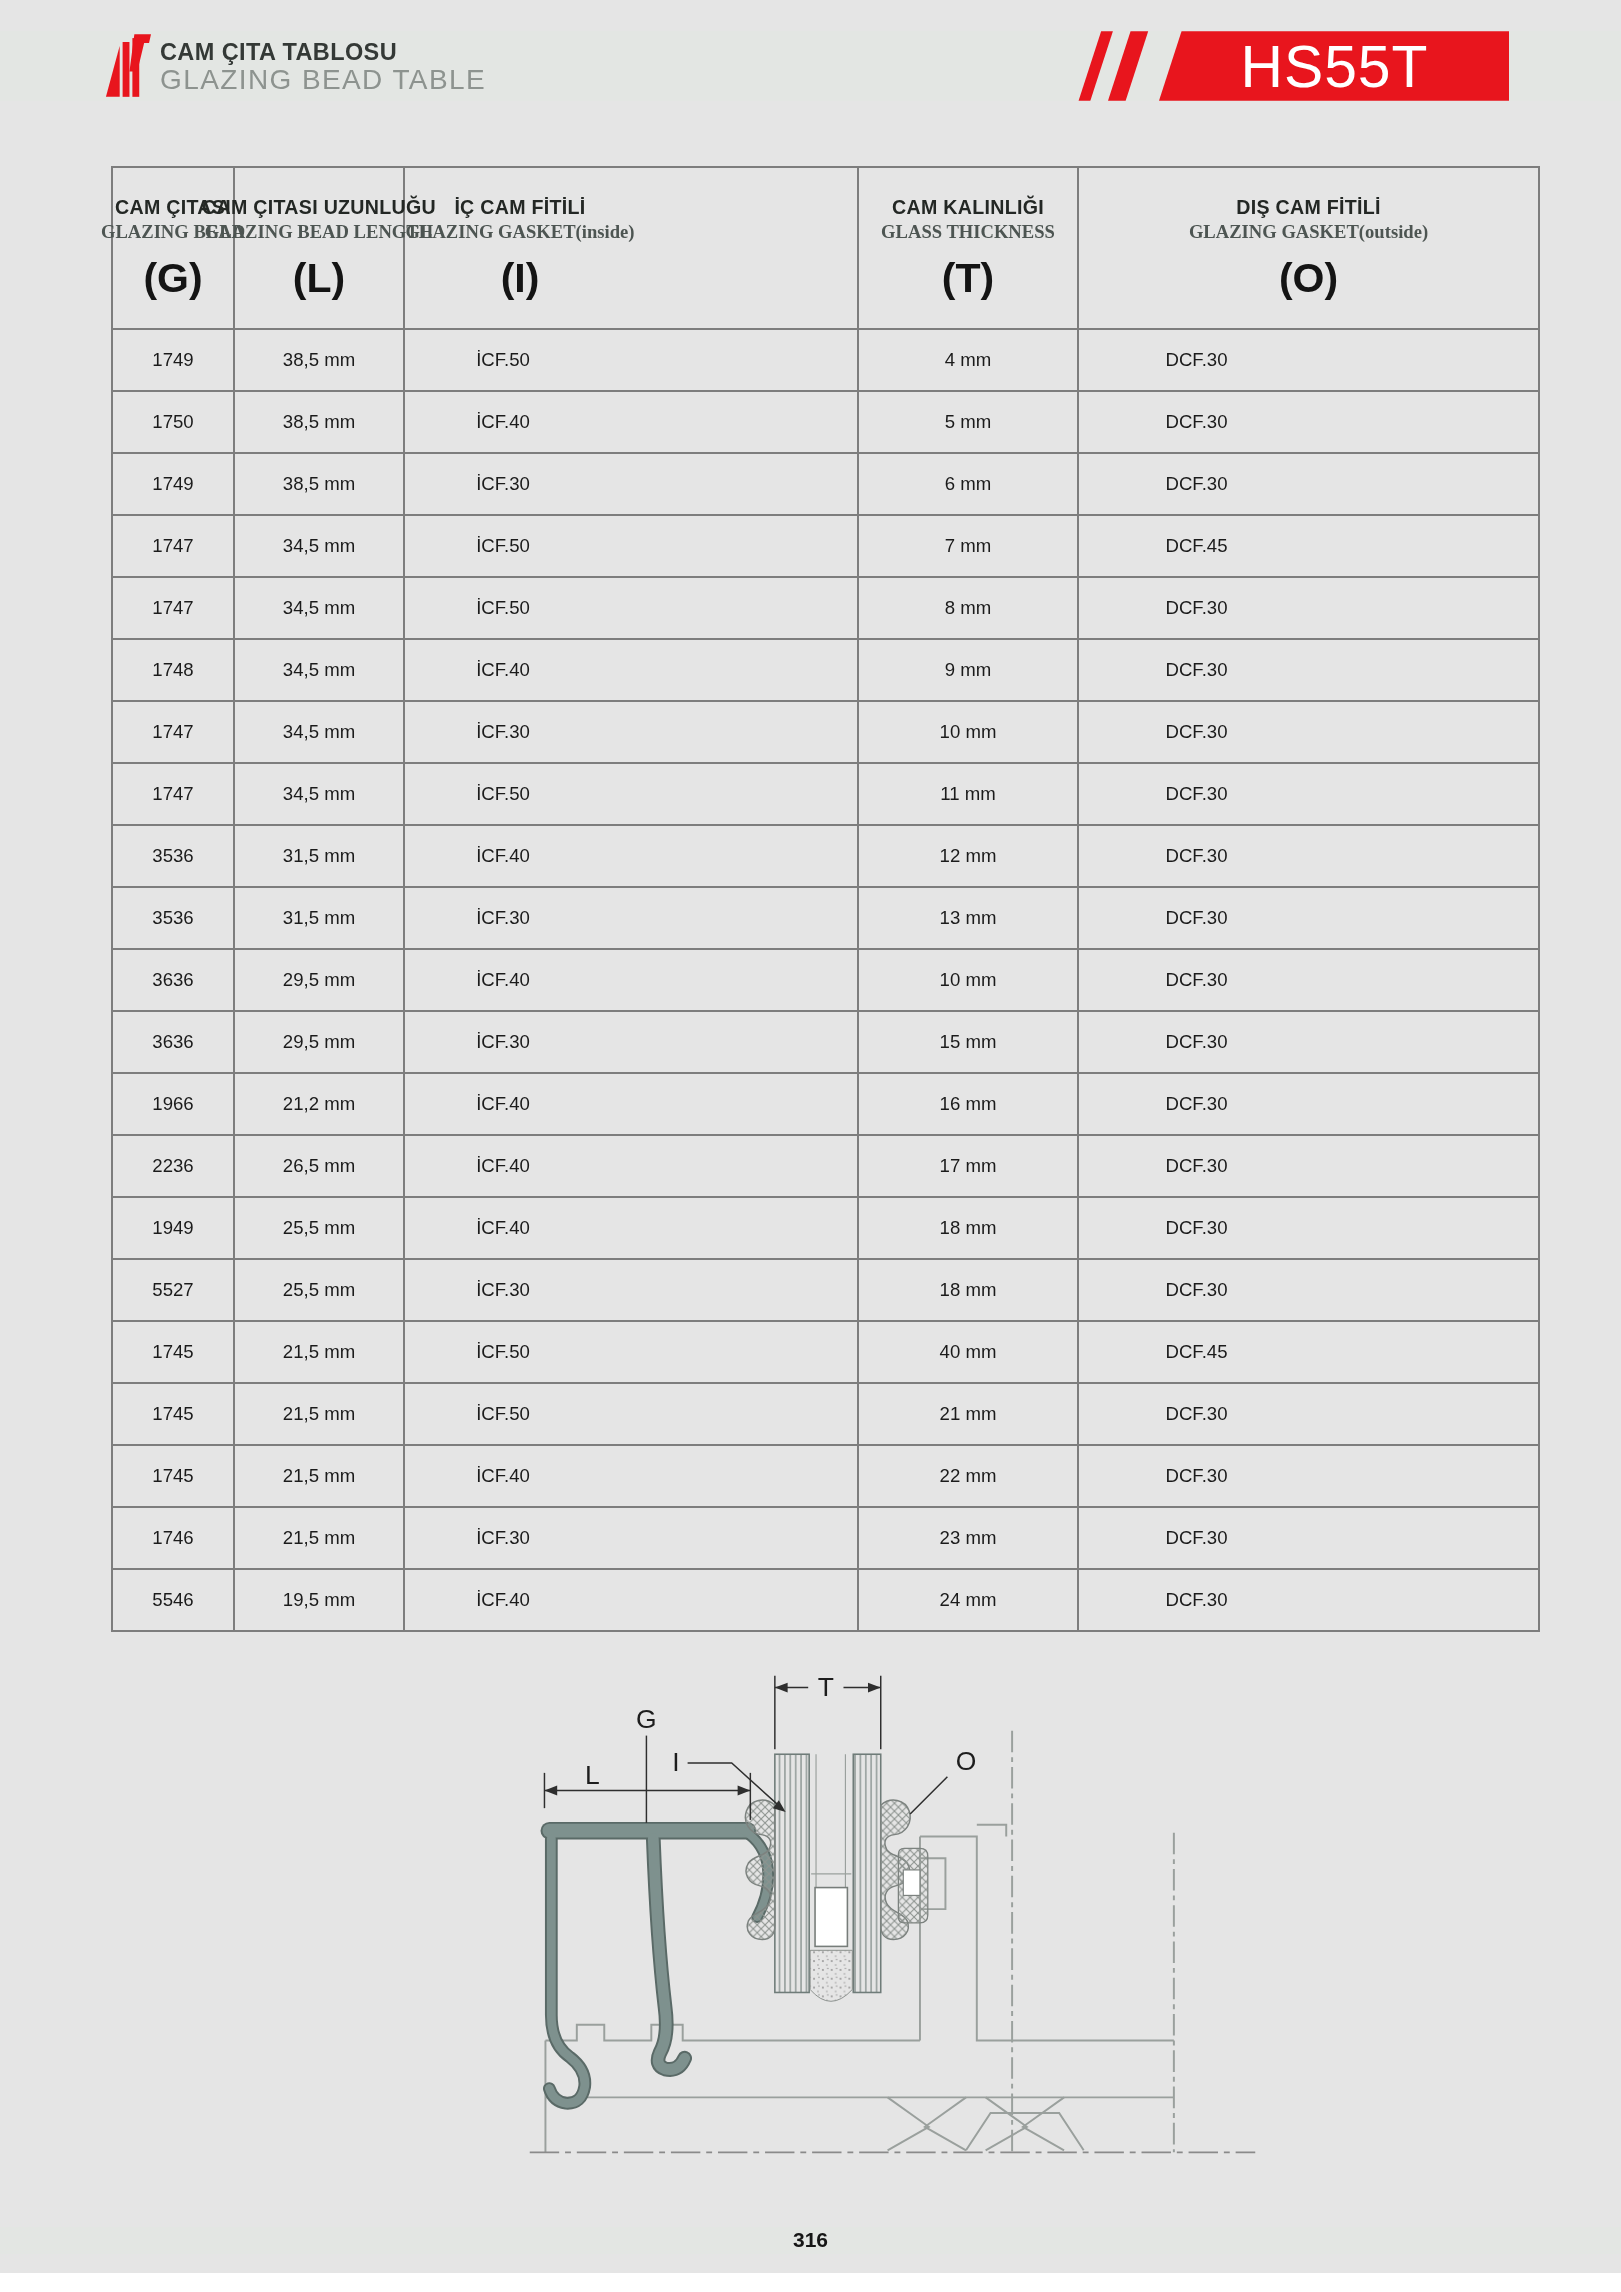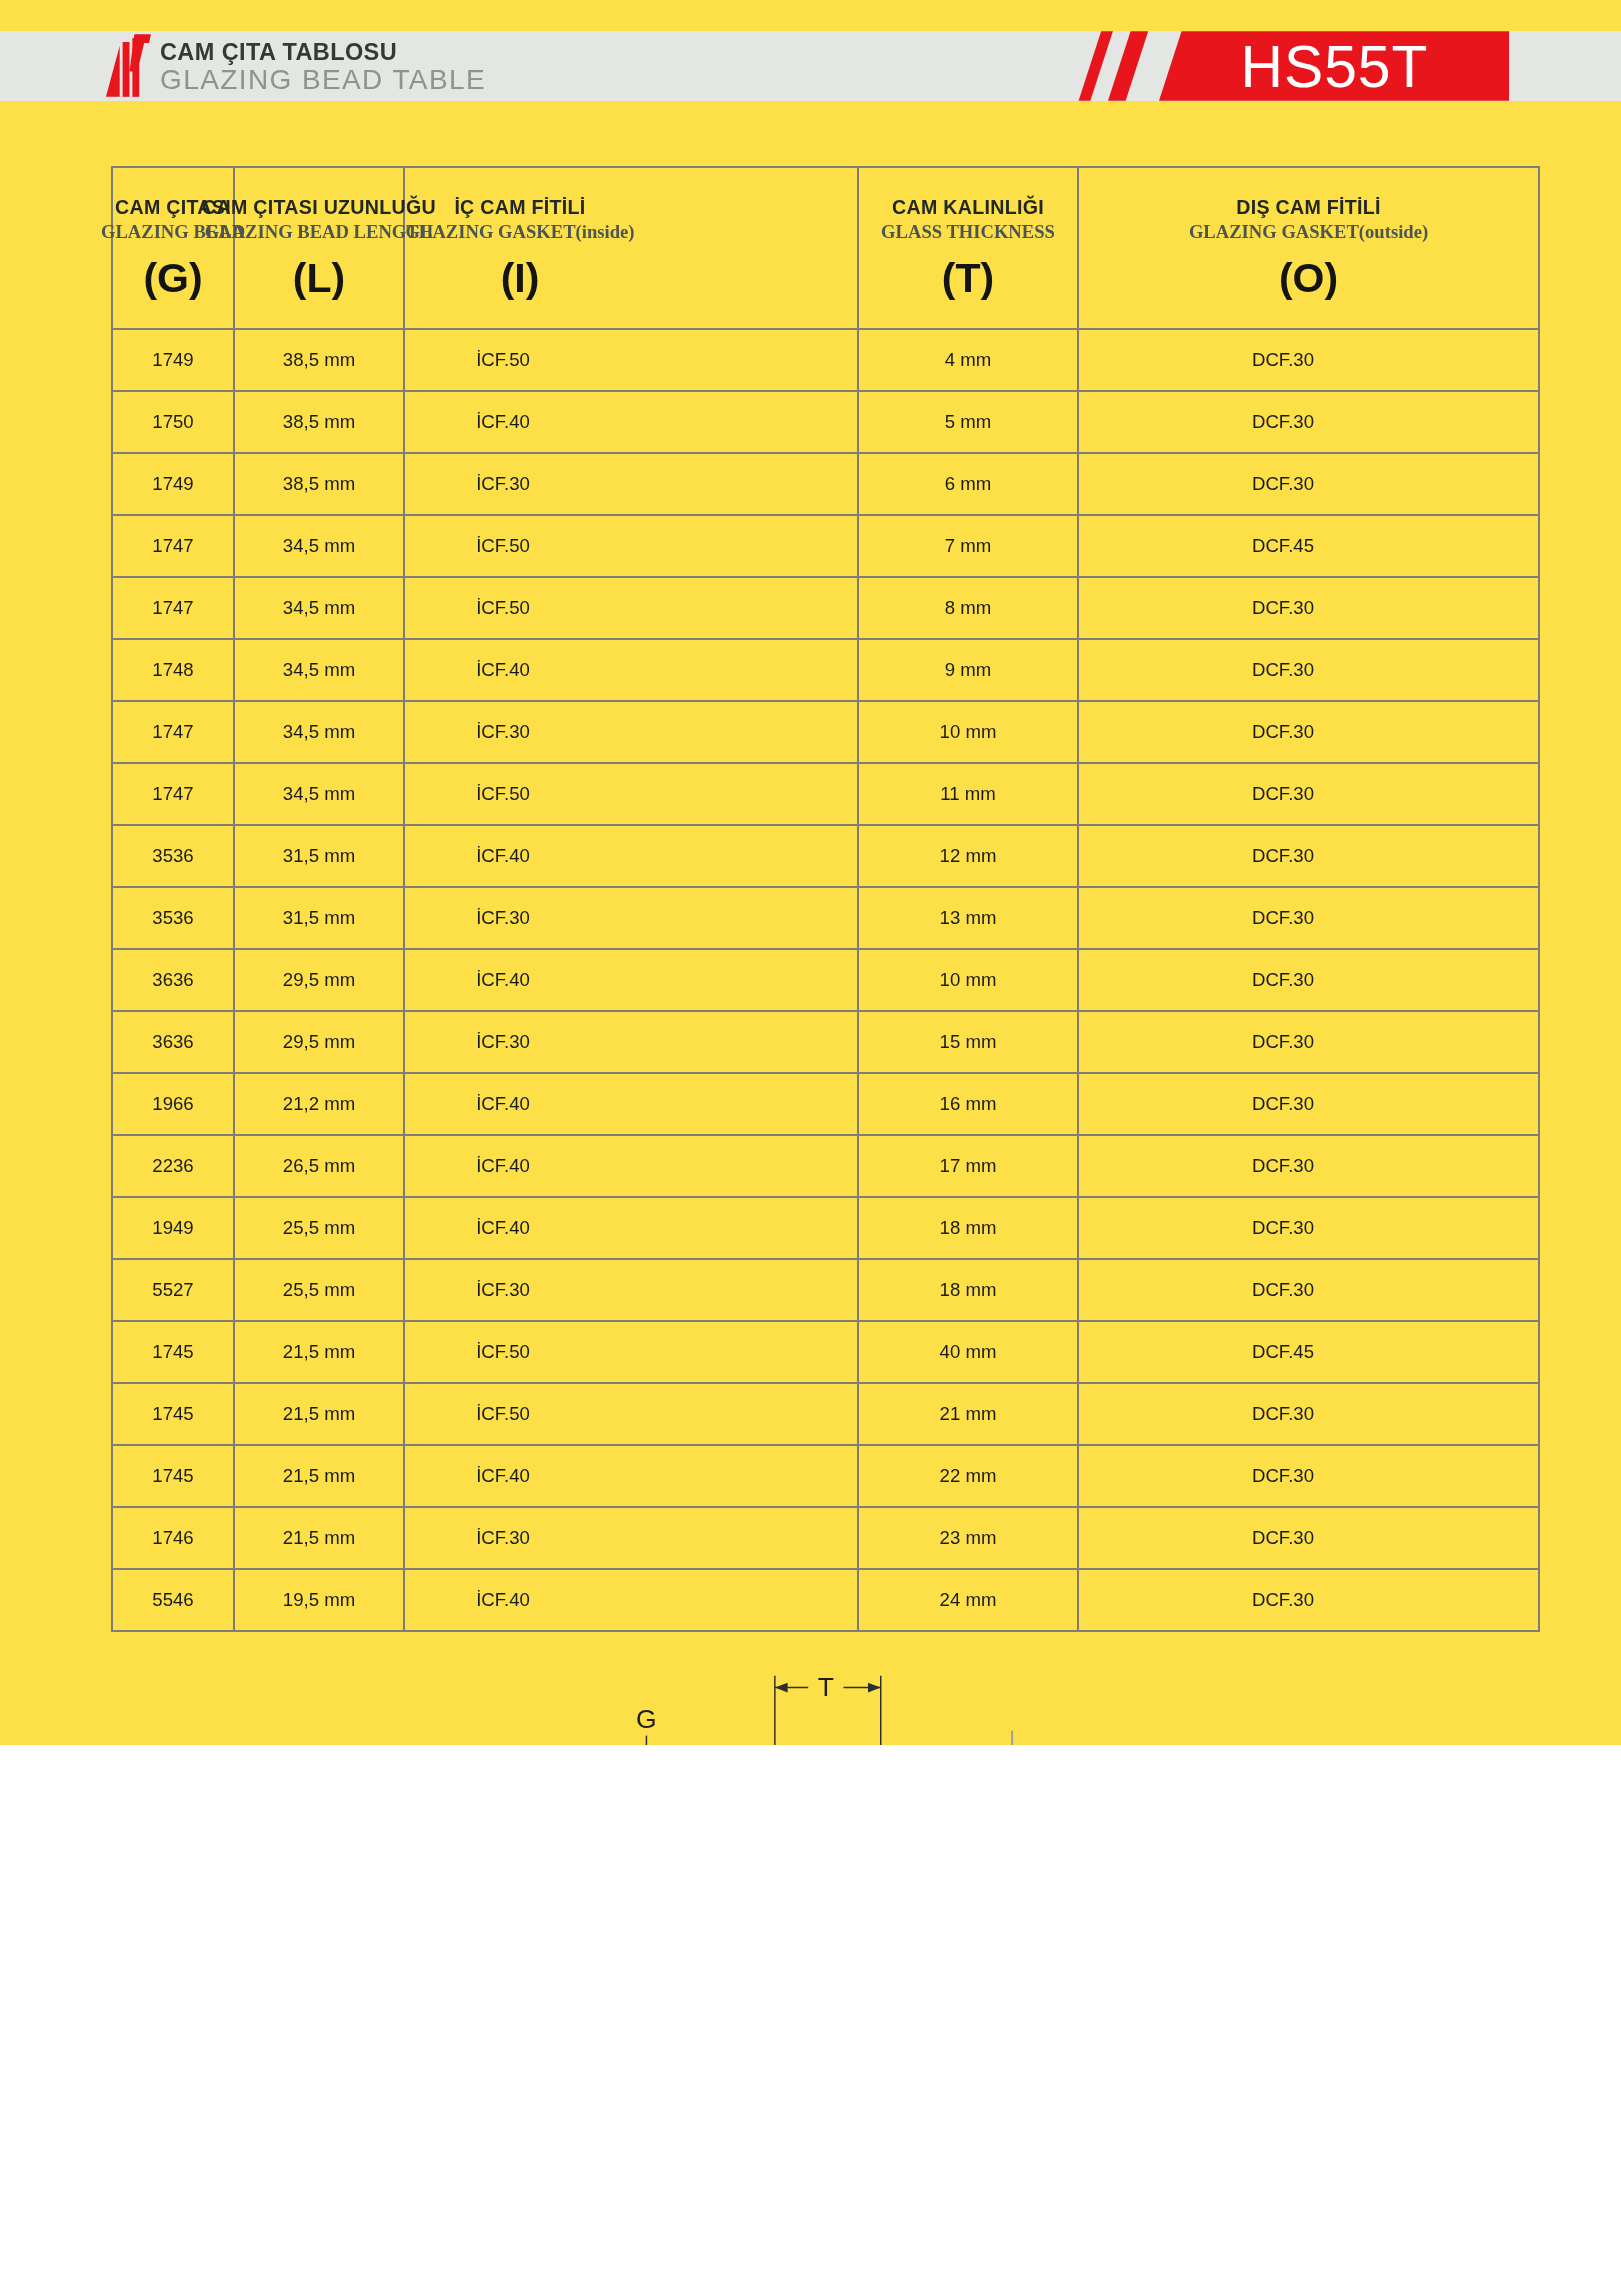--- a/index.html
+++ b/index.html
@@ -1,16 +1,16 @@
 <!DOCTYPE html>
 <html><head>
 <meta charset="utf-8">
 <style>
   html,body { margin:0; padding:0; background:#ffffff; }
-  .page { position:relative; width:1621px; height:1745px; background:#fde047; overflow:hidden;
+  .page { position:relative; width:1621px; height:2273px; background:#e5e5e5; overflow:hidden;
           font-family:"Liberation Sans", sans-serif; }
 
   
   .topband { position:absolute; top:31px; left:0; width:100%; height:70px; background:#e3e6e3; }
   .logo { position:absolute; left:104px; top:2.9px; }
   .titles { position:absolute; left:160px; top:6.9px; }
   .t1 { font-size:23.5px; font-weight:bold; color:#343936; letter-spacing:0.4px; line-height:29px; white-space:nowrap; }
   .t2 { font-size:28px; font-weight:400; color:#8d938f; letter-spacing:1.4px; line-height:25.5px; white-space:nowrap; }
   .badge { position:absolute; right:112px; top:0; width:451px; height:70px; }
   .badge text { font-family:"Liberation Sans", sans-serif; }
@@ -24,21 +24,21 @@
   .bead-table td { font-size:18.6px; color:#1b1b1b; text-align:center; }
   .hwrap { display:flex; flex-direction:column; align-items:center; justify-content:center; height:160px; }
   .h-tr  { font-size:19.6px; color:#232724; letter-spacing:0.3px; white-space:nowrap; line-height:23.5px; }
   .h-en  { font-family:"Liberation Serif", serif; font-size:18.6px; color:#4d5552; white-space:nowrap; line-height:23.5px; }
   .h-sym { font-size:41px; font-weight:bold; color:#141414; margin-top:13.7px; line-height:43px; }
   th.col-i { text-align:right; }
   th.col-i .hwrap { width:230px; }
   td.col-i { text-align:left; }
   td.col-i .val { display:inline-block; width:196px; text-align:center; }
   td.col-o { text-align:left; }
-  td.col-o .val { display:inline-block; width:235px; text-align:right; }
+  td.col-o .val { display:inline-block; width:235px; text-align:center; }
 
   
   .diagram { position:absolute; left:510px; top:1666px; }
   .dimtext { font-family:"Liberation Sans", sans-serif; font-size:27px; fill:#1d1d1d; }
 
   
   .footband { position:absolute; top:2227px; left:0; width:100%; height:26.5px; background:#e3e6e3; }
   .pageno { width:100%; text-align:center; font-size:21px; font-weight:bold; color:#161616; line-height:26.5px; }
 </style>
 </head>

